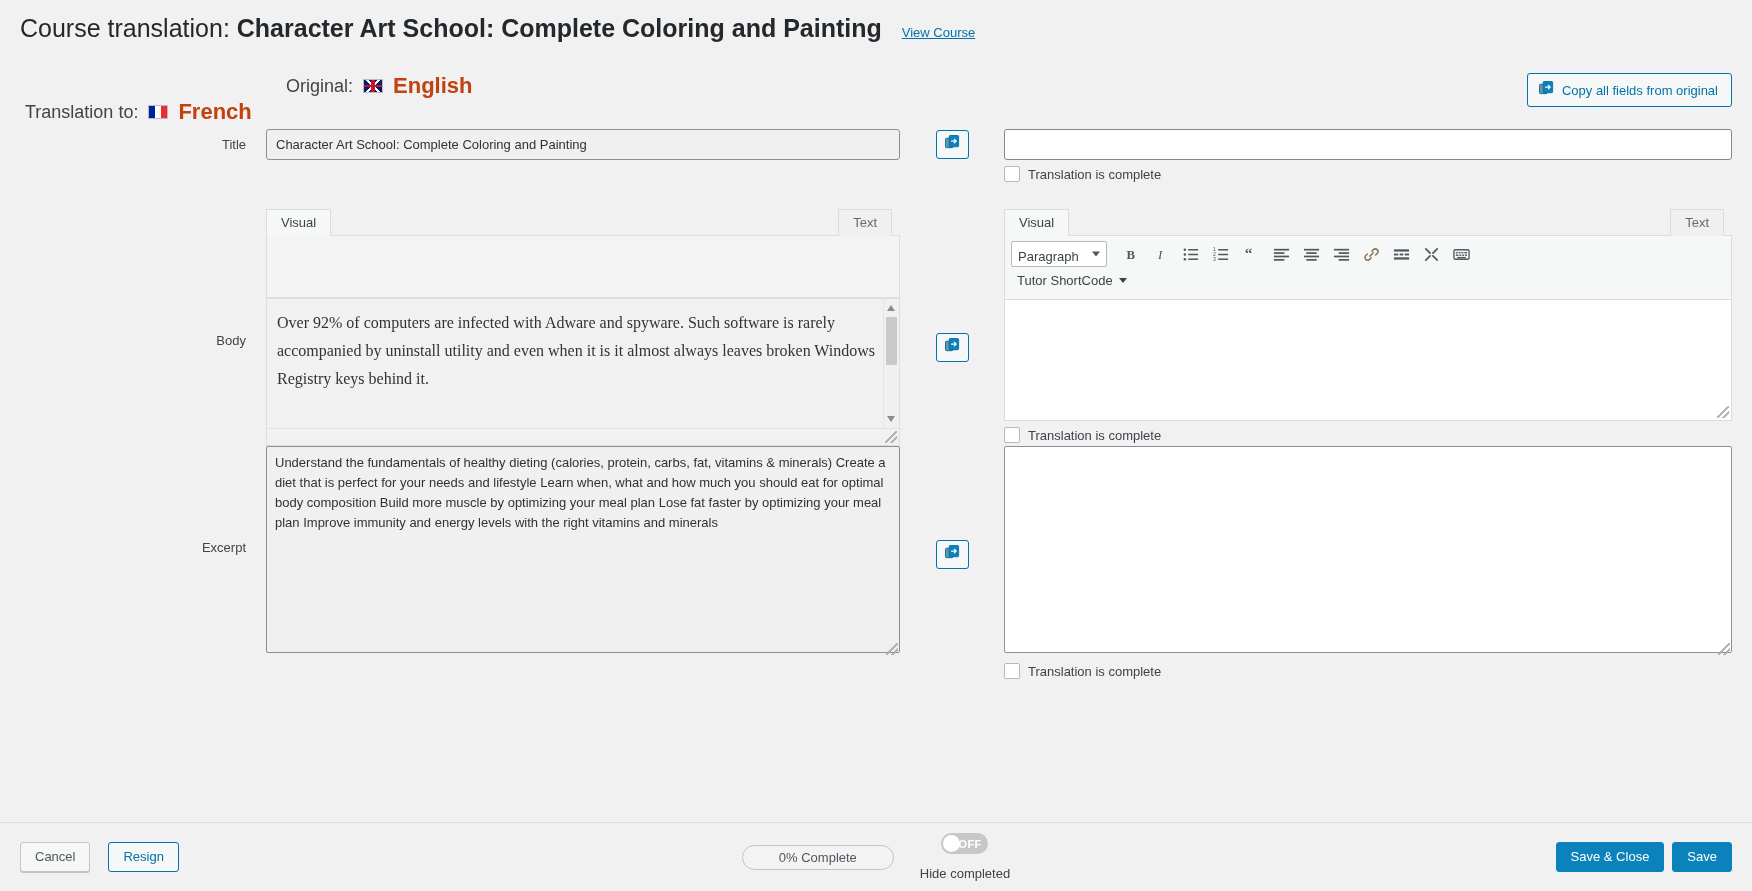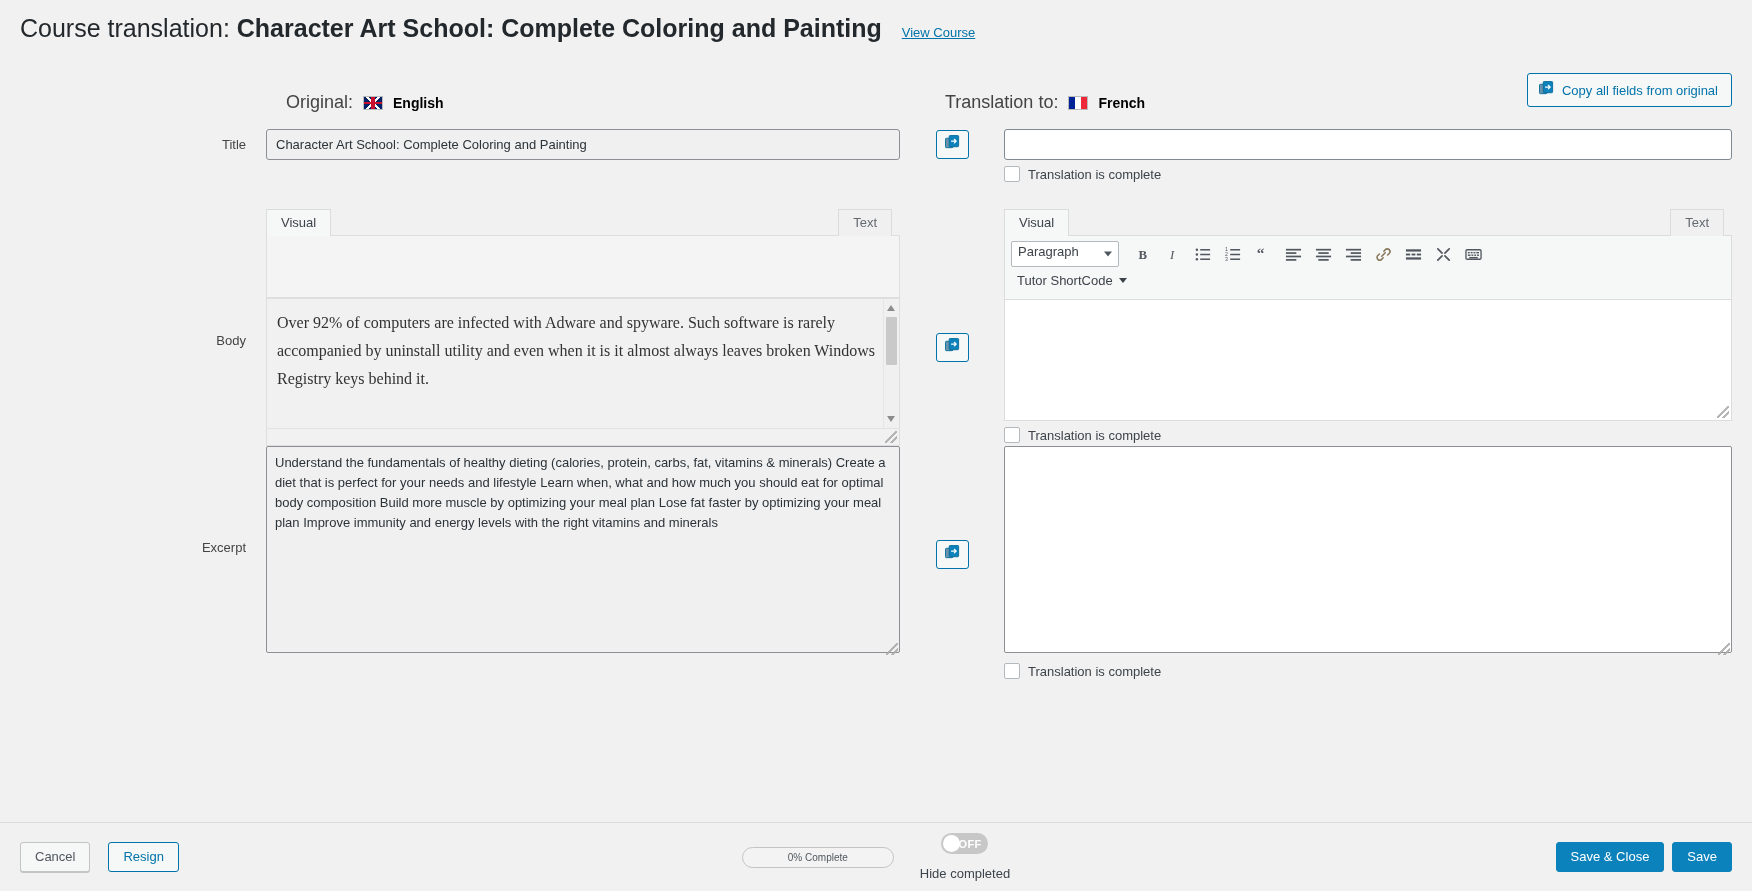--- a/index.html
+++ b/index.html
@@ -36,41 +36,42 @@
     cursor: pointer;
   }
 
   
   .wrap {
     position: relative;
     padding: 0 20px;
   }
   .colheads {
     display: flex;
-    align-items: flex-end;
+    align-items: flex-start;
     margin-top: 16px;
     height: 40px;
+    flex-direction: column;
   }
   .ch-left {
     width: 920px;
     padding-left: 266px;
     display: flex;
     align-items: center;
     gap: 10px;
   }
   .ch-mid { width: 0; }
   .ch-right {
     flex: 1;
     display: flex;
     align-items: center;
     gap: 10px;
     padding-left: 5px;
   }
   .lang-lbl { font-size: 18px; color: #444; font-weight: 400; }
-  .lang-name { font-size: 14px; color: #000000; font-weight: 700; }
+  .lang-name { font-size: 22px; color: #c2410c; font-weight: 700; }
   .flag { width: 20px; height: 14px; display: inline-block; position: relative; border: 1px solid #bbb; vertical-align: middle; }
   .flag-uk { background:
       linear-gradient(  0deg, transparent 40%, #c8102e 40%, #c8102e 60%, transparent 60%),
       linear-gradient( 90deg, transparent 40%, #c8102e 40%, #c8102e 60%, transparent 60%),
       linear-gradient( 45deg, transparent 44%, #fff 44%, #fff 56%, transparent 56%),
       linear-gradient(-45deg, transparent 44%, #fff 44%, #fff 56%, transparent 56%),
       #012169;
   }
   .flag-fr { background: linear-gradient(90deg, #002395 0 33.33%, #ffffff 33.33% 66.66%, #ed2939 66.66% 100%); }
 
@@ -173,27 +174,27 @@
   }
   .editor-toolbar {
     background: #f6f7f7;
     border-bottom: 1px solid #dcdcde;
     padding: 5px 4px 2px 6px;
     min-height: 64px;
   }
   .tb-line { display: flex; align-items: center; gap: 2px; flex-wrap: wrap; }
   .tb-line.second { padding: 3px 2px 2px 2px; }
   .tb-select {
-    width: 108px; height: 26px;
+    width: 96px; height: 26px;
     background: #fff;
     border: 1px solid #b4b9be;
     border-radius: 2px;
     font-size: 13px; color: #3c434a;
     padding: 2px 18px 2px 6px;
-    display: flex; align-items: flex-start;
+    display: flex; align-items: flex-end;
     position: relative;
     margin-right: 8px;
     cursor: pointer;
     font-family: "Liberation Sans", sans-serif;
   }
   .tb-select .caret {
     position: absolute; right: 6px; top: 50%;
     transform: translateY(-50%);
     border-left: 4px solid transparent;
     border-right: 4px solid transparent;
@@ -328,21 +329,21 @@
     gap: 26px;
     pointer-events: none;
   }
   .footer-center > * { pointer-events: auto; }
   .progress-pill {
     width: 152px;
     border: 1px solid #c3c4c7;
     border-radius: 14px;
     background: #f3f3f3;
     text-align: center;
-    font-size: 10px;
+    font-size: 13px;
     color: #50575e;
     padding: 4px 0;
   }
   .toggle-wrap { display: flex; align-items: center; gap: 12px; flex-direction: column; }
   .toggle {
     width: 47px; height: 21px;
     background: #c7c7c7;
     border-radius: 11px;
     position: relative;
     cursor: pointer;

